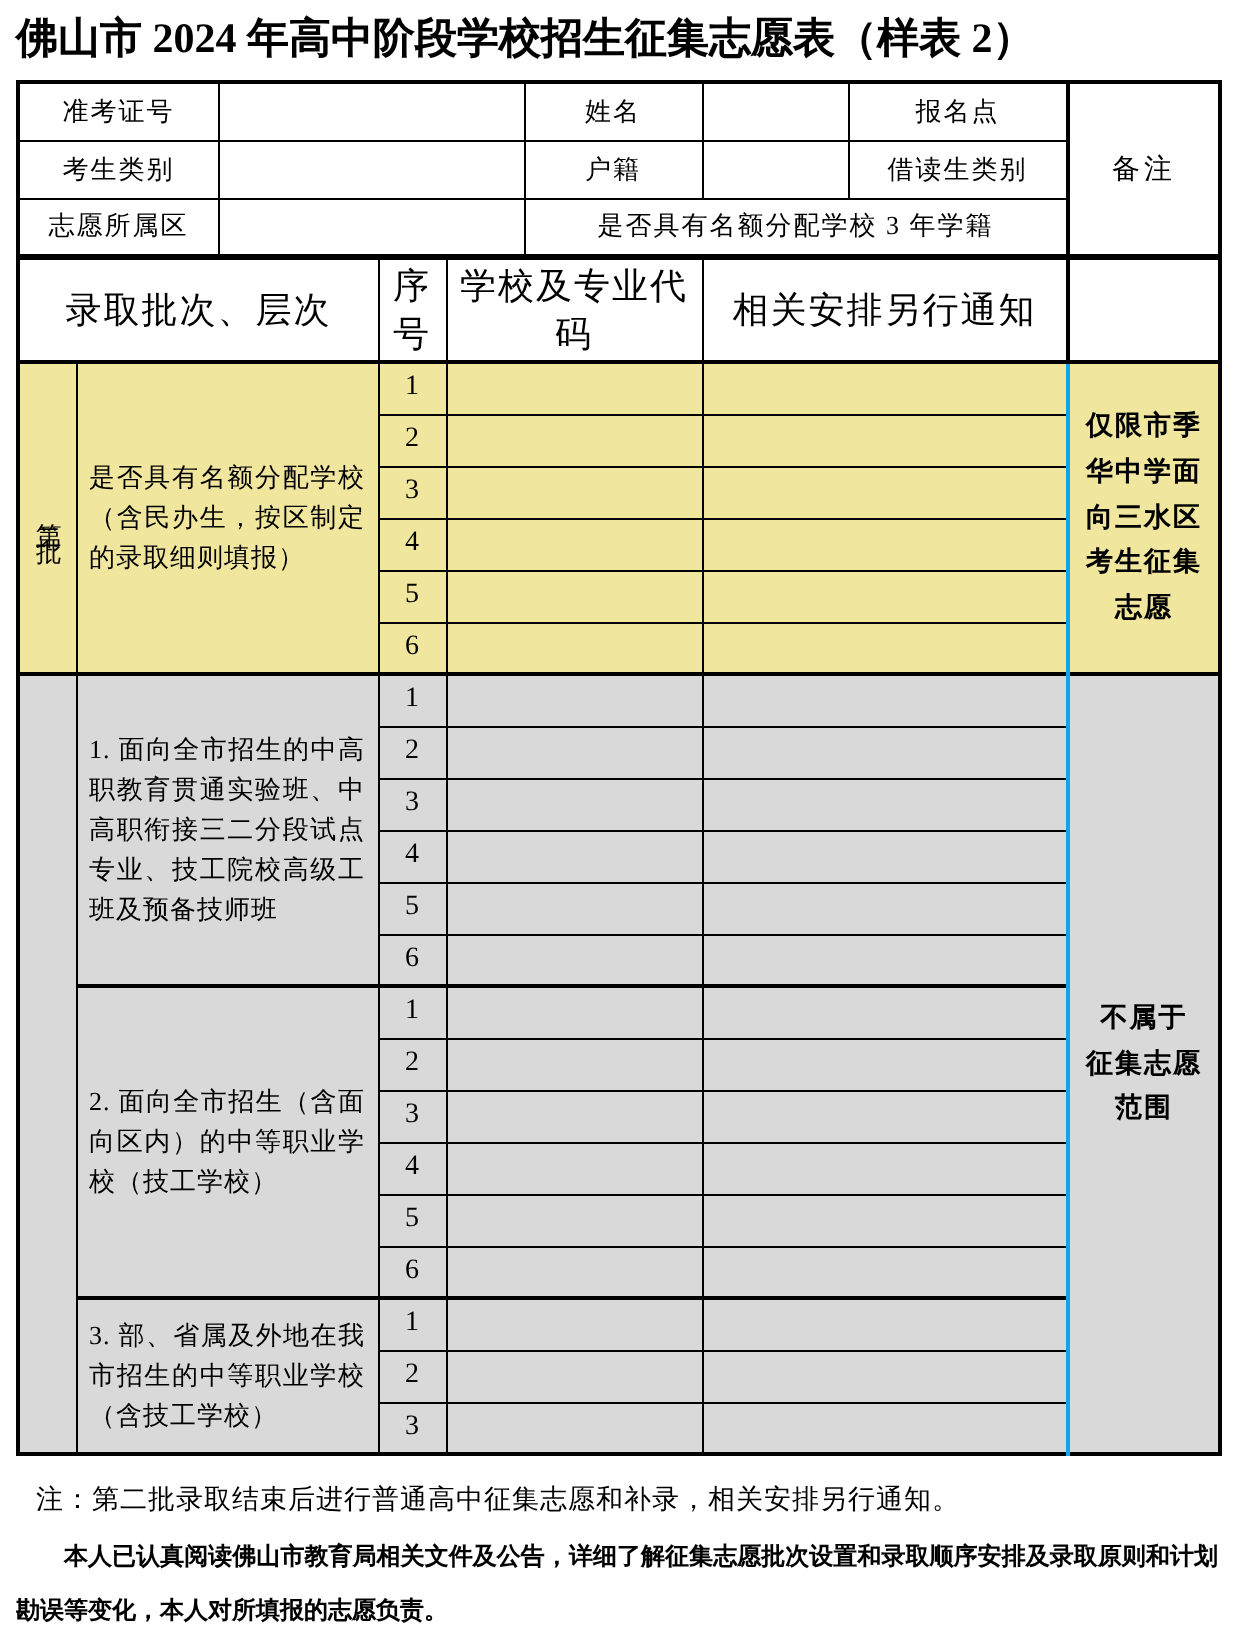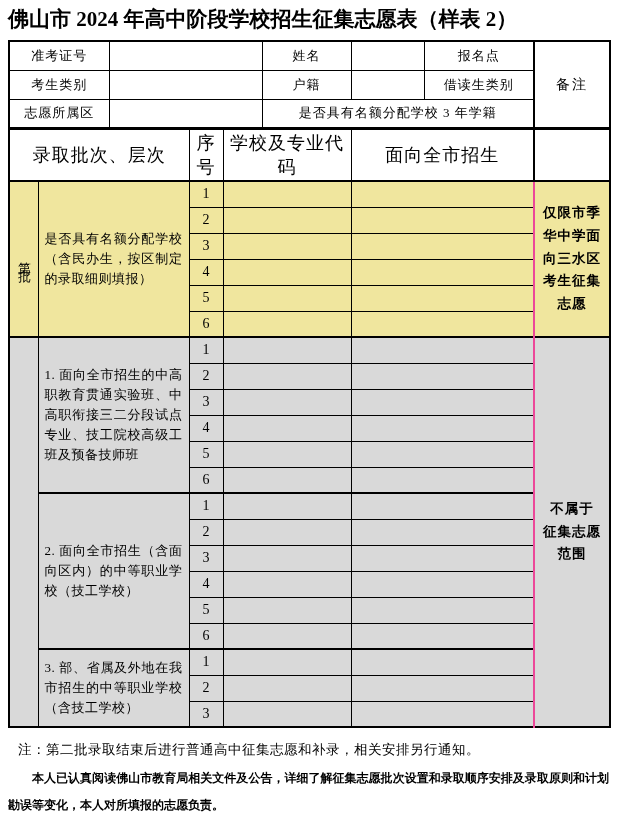--- a/index.html
+++ b/index.html
@@ -19,21 +19,21 @@
   .tbl-main { margin-top:-1px; }
   .tbl-main tr.hdr { height:42px; }
   .tbl-main tr.r { height:26px; }
   .tbl-main th { font-weight:normal; font-size:18px; letter-spacing:1px; background:#fff; }
   .sec-yellow td { background:#F0E69E; }
   .sec-gray td { background:#D9D9D9; }
   td.desc { text-align:justify; text-align-last:left; font-size:13px;
             padding:2px 6px; line-height:1.55; letter-spacing:0.5px; }
   td.seq { font-size:14px; }
   td.remark { font-weight:bold; font-size:13.5px; white-space:pre-line;
-              line-height:1.7; letter-spacing:1px; border-left:2px solid #ec4899; }
+              line-height:1.7; letter-spacing:1px; border-left:2px solid #0ea5e9; }
   td.remark-hd { border-left:2px solid #000; font-size:14px; font-weight:normal;
                  letter-spacing:2px; }
   th.blank-col, td.blank-col { border-left:2px solid #000; }
   .sec-top td { border-top:2px solid #000; }
   .vert { writing-mode:vertical-rl; text-orientation:upright;
           display:inline-block; letter-spacing:4px; font-size:13px; line-height:1.1; }
   
   .notes { margin-top:13px; }
   .note1 { font-size:13.5px; letter-spacing:0.5px; margin:12px 0 6px 10px; }
   .decl { font-family:Liberation Sans, sans-serif; font-weight:bold;
@@ -91,21 +91,21 @@
         <col style="width:34px">
       <col style="width:128px">
         <col style="width:183px">
         <col style="width:76px">
     </colgroup>
     <tbody>
         <tr class="hdr">
       <th colspan="2">录取批次、层次</th>
       <th>序号</th>
       <th>学校及专业代码</th>
-      <th>面向全市招生</th>
+      <th>相关安排另行通知</th>
       <th class="blank-col"></th>
     </tr>
 
     <tr class="r sec-yellow sec-top">
       <td rowspan="6"><span class="vert">第二批</span></td>
       <td rowspan="6" class="desc">是否具有名额分配学校（含民办生，按区制定的录取细则填报）</td>
       <td class="seq">1</td>
       <td></td>
       <td></td>
       <td rowspan="6" class="remark">仅限市季

